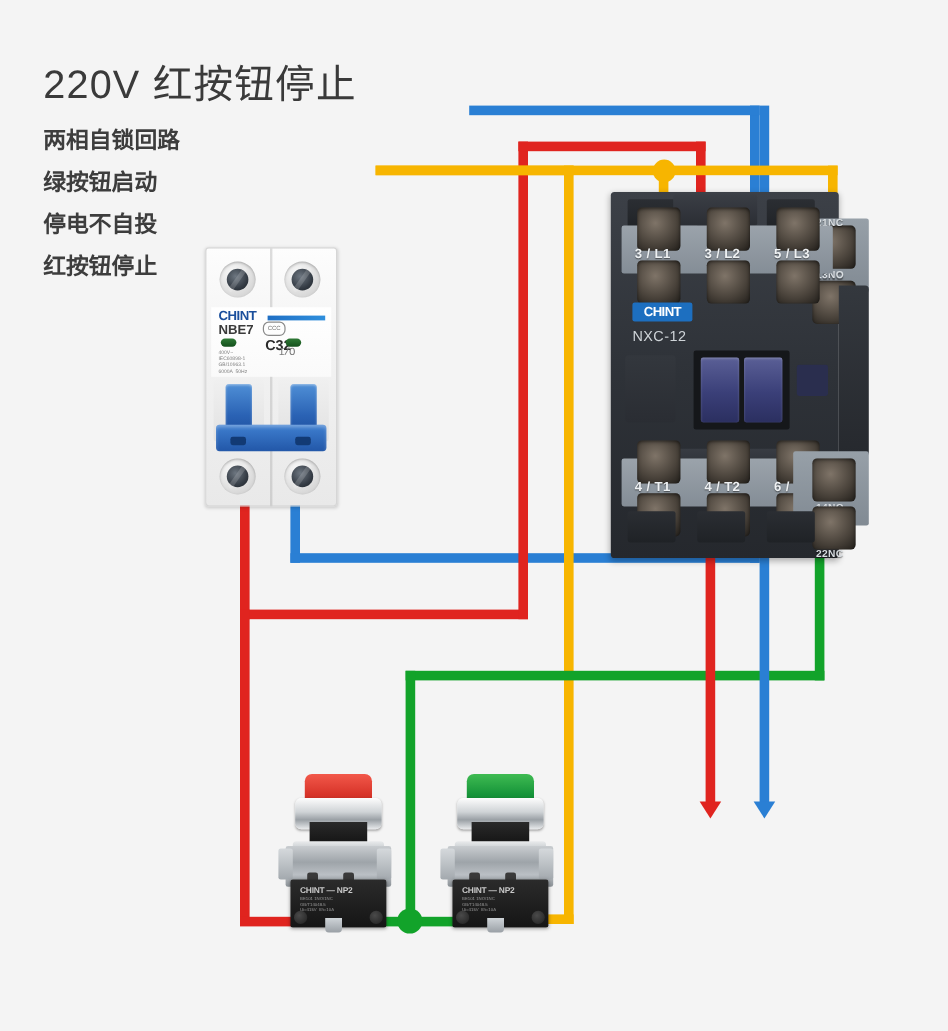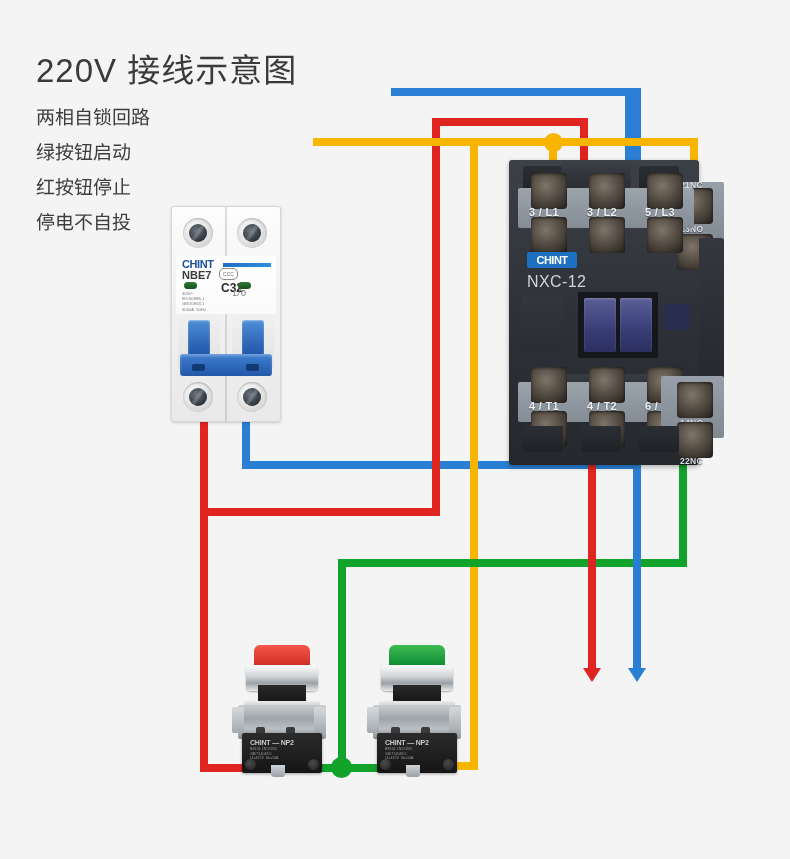--- a/index.html
+++ b/index.html
@@ -12,21 +12,21 @@
     position:relative;
   }
   #stage{position:relative;width:790px;height:859px;}
 
   
   .title{
     position:absolute;left:36px;top:44px;
     font-size:33px;color:#3a3a3a;letter-spacing:1px;
     white-space:nowrap;
   }
-  .bullets{position:absolute;left:36px;top:100px;}
+  .bullets{position:absolute;left:36px;top:100px;font-weight:bold;}
   .bullet{
     font-size:19px;color:#3d3d3d;
     line-height:35px;white-space:nowrap;
   }
 
   
   .wire{position:absolute;}
   .dot{position:absolute;border-radius:50%;}
 
   
@@ -170,21 +170,21 @@
     background:linear-gradient(180deg,#34383e,#26292e);border-radius:0 3px 3px 0;
   }
   .ct-logo{
     position:absolute;left:18px;top:92px;width:50px;height:16px;
     background:#1d6fc0;border-radius:2px;
     font-size:11px;font-weight:bold;color:#fff;text-align:center;line-height:16px;
     letter-spacing:-.5px;
   }
   .ct-model{
     position:absolute;left:18px;top:113px;
-    font-size:16px;color:#cfd4d8;letter-spacing:.4px;
+    font-size:12px;color:#cfd4d8;letter-spacing:.4px;
   }
   .ct-face{
     position:absolute;left:12px;top:132px;width:168px;height:78px;
   }
   .ct-recess{
     position:absolute;left:57px;top:0;width:80px;height:66px;
     background:#15171a;border-radius:2px;
   }
   .coil-win{
     position:absolute;top:6px;width:32px;height:54px;
@@ -271,26 +271,26 @@
   }
   .loadbox span{font-size:15px;color:#2b2b2b;letter-spacing:1px;}
 
   .arrowhead{position:absolute;width:0;height:0;}
 </style>
 </head>
 <body>
 
 <div id="stage">
 
-  <div class="title">220V 接线示意图</div>
+  <div class="title">220V 红按钮停止</div>
   <div class="bullets">
     <div class="bullet">两相自锁回路</div>
     <div class="bullet">绿按钮启动</div>
+    <div class="bullet">停电不自投</div>
     <div class="bullet">红按钮停止</div>
-    <div class="bullet">停电不自投</div>
   </div>
 
   <div class="wire" style="left:242px;top:404px;width:8px;height:65px;background:#2a7fd4;"></div>
   <div class="wire" style="left:242px;top:461px;width:391px;height:8px;background:#2a7fd4;"></div>
   <div class="wire" style="left:625px;top:88px;width:8px;height:381px;background:#2a7fd4;"></div>
   <div class="wire" style="left:391px;top:88px;width:242px;height:8px;background:#2a7fd4;"></div>
   <div class="wire" style="left:391px;top:88px;width:8px;height:0px;background:#2a7fd4;"></div>
   <div class="wire" style="left:633px;top:88px;width:8px;height:120px;background:#2a7fd4;"></div>
 
   <div class="wire" style="left:200px;top:404px;width:8px;height:112px;background:#e0241f;"></div>

